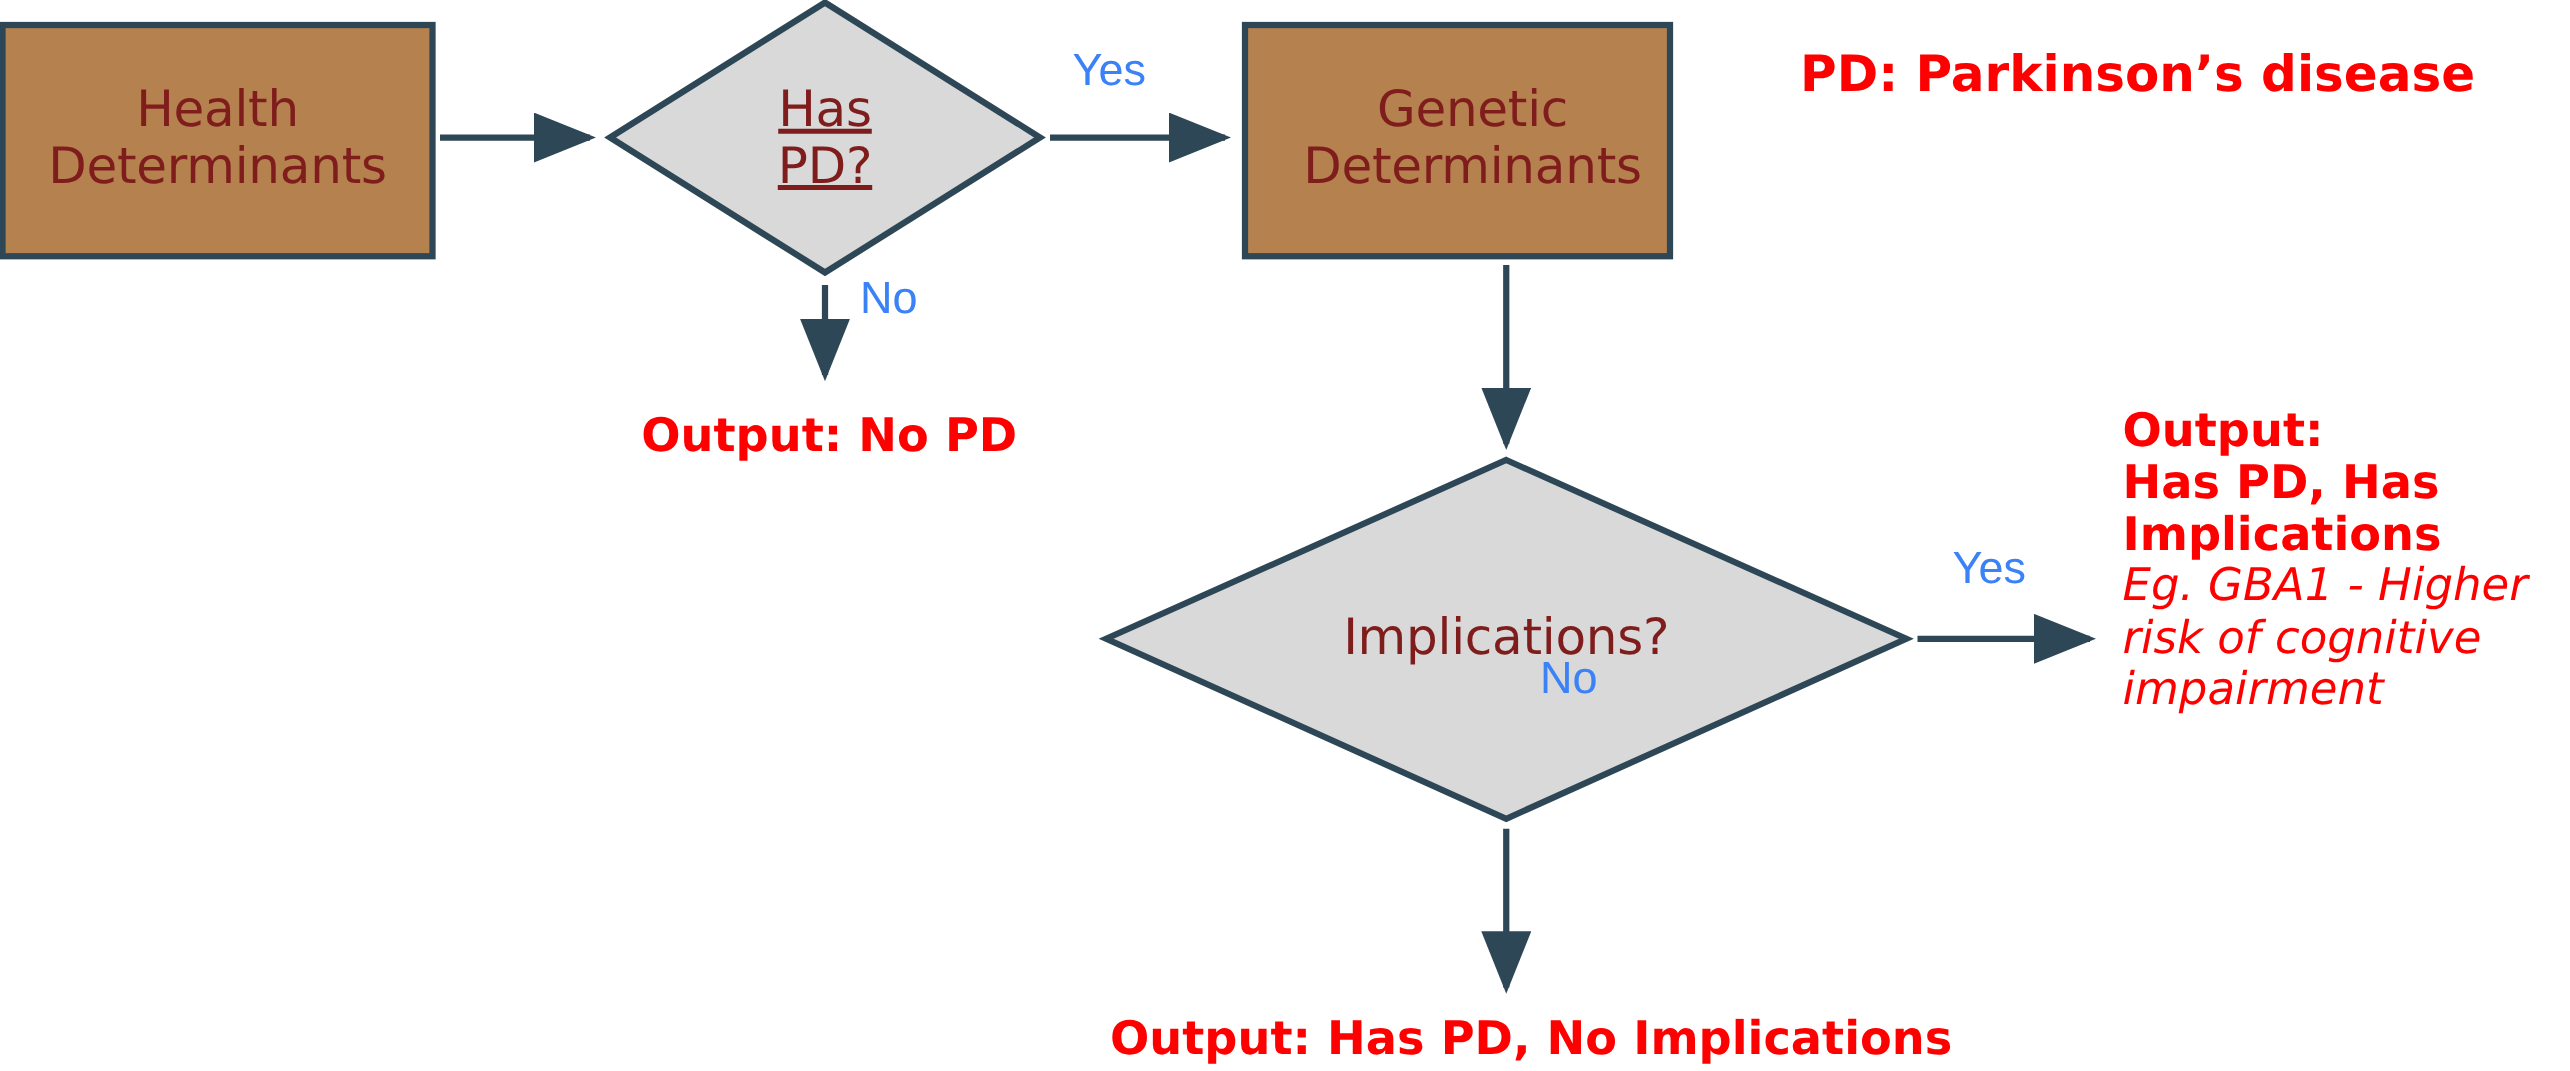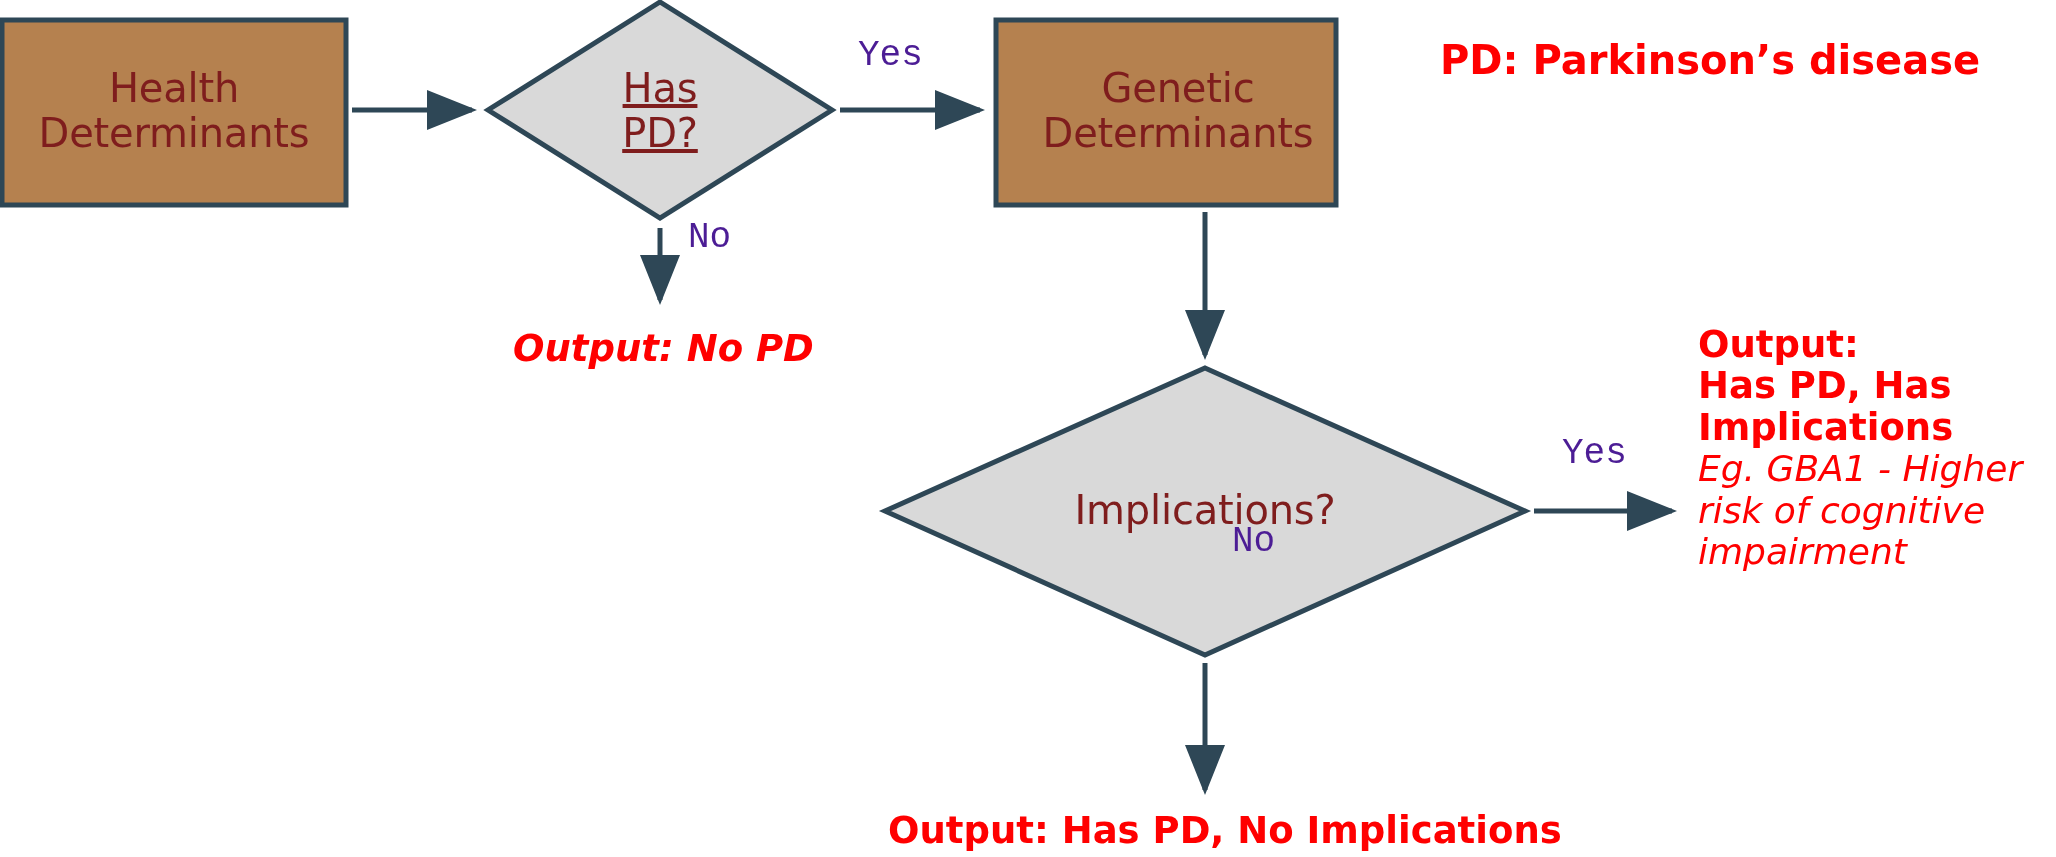--- a/index.html
+++ b/index.html
@@ -47,22 +47,22 @@
     font-family: "DejaVu Sans", sans-serif;
     font-size: 40px;
     line-height: 1.12;
     text-align: center;
     white-space: pre-line;
     letter-spacing: -0.2px;
     pointer-events: none;
   }
   .edge-label {
     position: absolute;
-    color: #4c1d95;
-    font-family: Liberation Mono, monospace;
+    color: #3b82f6;
+    font-family: Liberation Sans, sans-serif;
     font-size: 36px;
     line-height: 1.1;
     white-space: nowrap;
   }
   .output-text {
     position: absolute;
     color: #FF0000;
     font-family: "DejaVu Sans", sans-serif;
     font-weight: bold;
     font-size: 37px;
@@ -154,21 +154,21 @@
   <div class="node-label" style="left:955px; top:488px; width:500px;">Implications?</div>
 
   <div class="edge-label" style="left:858px; top:36px;">Yes</div>
 
   <div class="edge-label" style="left:688px; top:218px;">No</div>
 
   <div class="edge-label" style="left:1562px; top:434px;">Yes</div>
 
   <div class="edge-label" style="left:1232px; top:522px;">No</div>
 
-  <div class="output-text" style="left:513px; top:328px;font-style:italic;">Output: No PD</div>
+  <div class="output-text" style="left:513px; top:328px;">Output: No PD</div>
 
   <div class="output-block" style="left:1698px; top:324px; width:360px;">
     <span class="ob-bold">Output:</span>
     <span class="ob-bold">Has PD, Has</span>
     <span class="ob-bold">Implications</span>
     <span class="ob-italic">Eg. GBA1 - Higher</span>
     <span class="ob-italic">risk of cognitive</span>
     <span class="ob-italic">impairment</span>
   </div>
 

